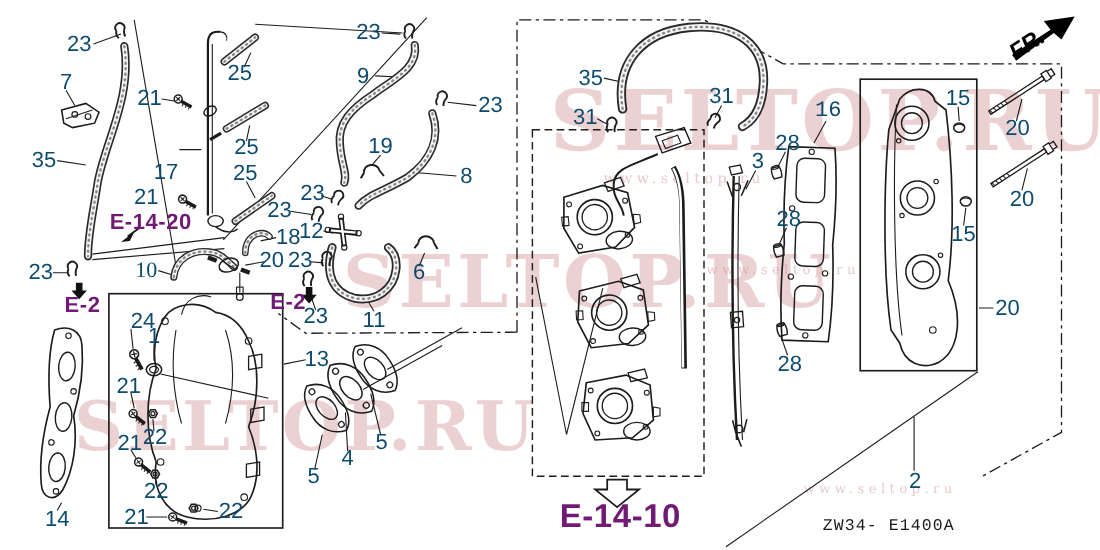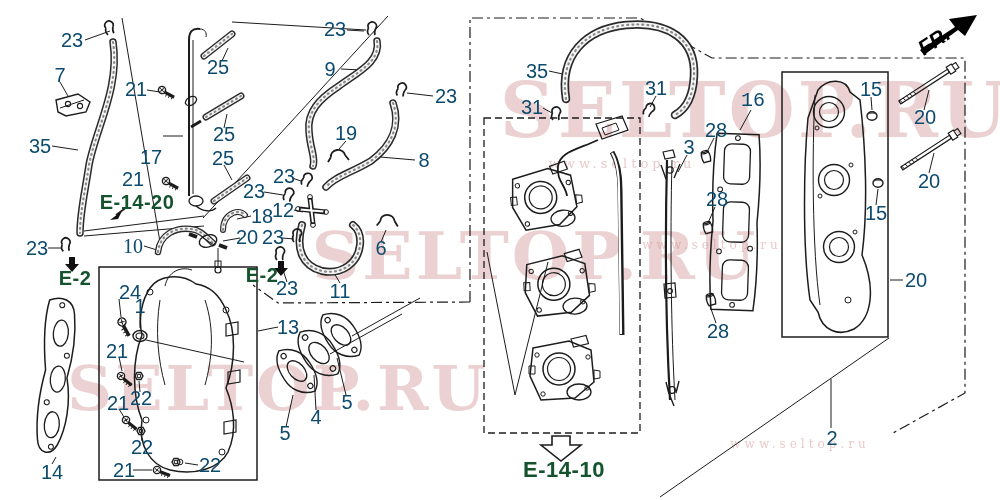--- a/index.html
+++ b/index.html
@@ -8,22 +8,22 @@
   #wmlayer{position:absolute;inset:0;z-index:0;}
   .wm{position:absolute;transform:translate(-50%,-50%);font-family:"DejaVu Serif",serif;
       font-weight:700;color:rgba(203,135,135,0.38);letter-spacing:3px;white-space:nowrap;}
   .wms{position:absolute;transform:translate(-50%,-50%);font-family:"DejaVu Serif",serif;
       color:rgba(203,135,135,0.45);letter-spacing:4px;white-space:nowrap;}
   #art{position:absolute;left:0;top:0;z-index:1;}
   #labels{position:absolute;inset:0;z-index:2;}
   .co{position:absolute;transform:translate(-50%,-50%);font-size:20px;color:#0c4a6e;
       white-space:nowrap;line-height:1;}
   .ref{position:absolute;transform:translate(-50%,-50%);font-size:20px;font-weight:700;
-      color:#14532d;white-space:nowrap;line-height:1;letter-spacing:0.5px;}
-  .big{font-size:22px;}
+      color:#701a75;white-space:nowrap;line-height:1;letter-spacing:0.5px;}
+  .big{font-size:30px;}
   .fr{position:absolute;transform:translate(-50%,-50%) rotate(-33deg);font-size:21px;
       font-weight:700;font-style:italic;color:#000;}
   .code{position:absolute;transform:translate(-50%,-50%);font-family:"Liberation Mono",monospace;
       font-size:15px;letter-spacing:1px;color:#1a1a1a;white-space:nowrap;}
   .ln{stroke:#1c1c1c;fill:none;}
 </style>
 </head>
 <body>
 
 <div id="stage">
@@ -328,20 +328,21 @@
     <use href="#bullet" transform="translate(708,228) rotate(-15)"></use>
     <use href="#bullet" transform="translate(711,300) rotate(-15)"></use>
     <use href="#bolt20" transform="translate(925,86) rotate(-33)"></use>
     <use href="#bolt20" transform="translate(927,152) rotate(-33)"></use>
 
     <polygon fill="#000" points="920,50 955,27 949,19 977,15 965,36 958,30 924,55"></polygon>
   </svg>
 
   <div id="labels">
     <div class="fr" style="left:934px;top:41px;">FR.</div>
+    <div class="code" style="left:808px;top:478px;">ZW34- E1400A</div>
   <div class="co" style="left: 72px; top: 40px;">23</div>
       <div class="co" style="left: 60px; top: 75px;">7</div>
       <div class="co" style="left: 136px; top: 89px;">21</div>
       <div class="co" style="left: 218px; top: 67px;">25</div>
       <div class="co" style="left: 335px; top: 29px;">23</div>
       <div class="co" style="left: 330px; top: 69px;">9</div>
       <div class="co" style="left: 446px; top: 96px;">23</div>
       <div class="co" style="left: 537px; top: 71px;">35</div>
       <div class="co" style="left: 532px; top: 107px;">31</div>
       <div class="co" style="left: 656px; top: 88px;">31</div>

